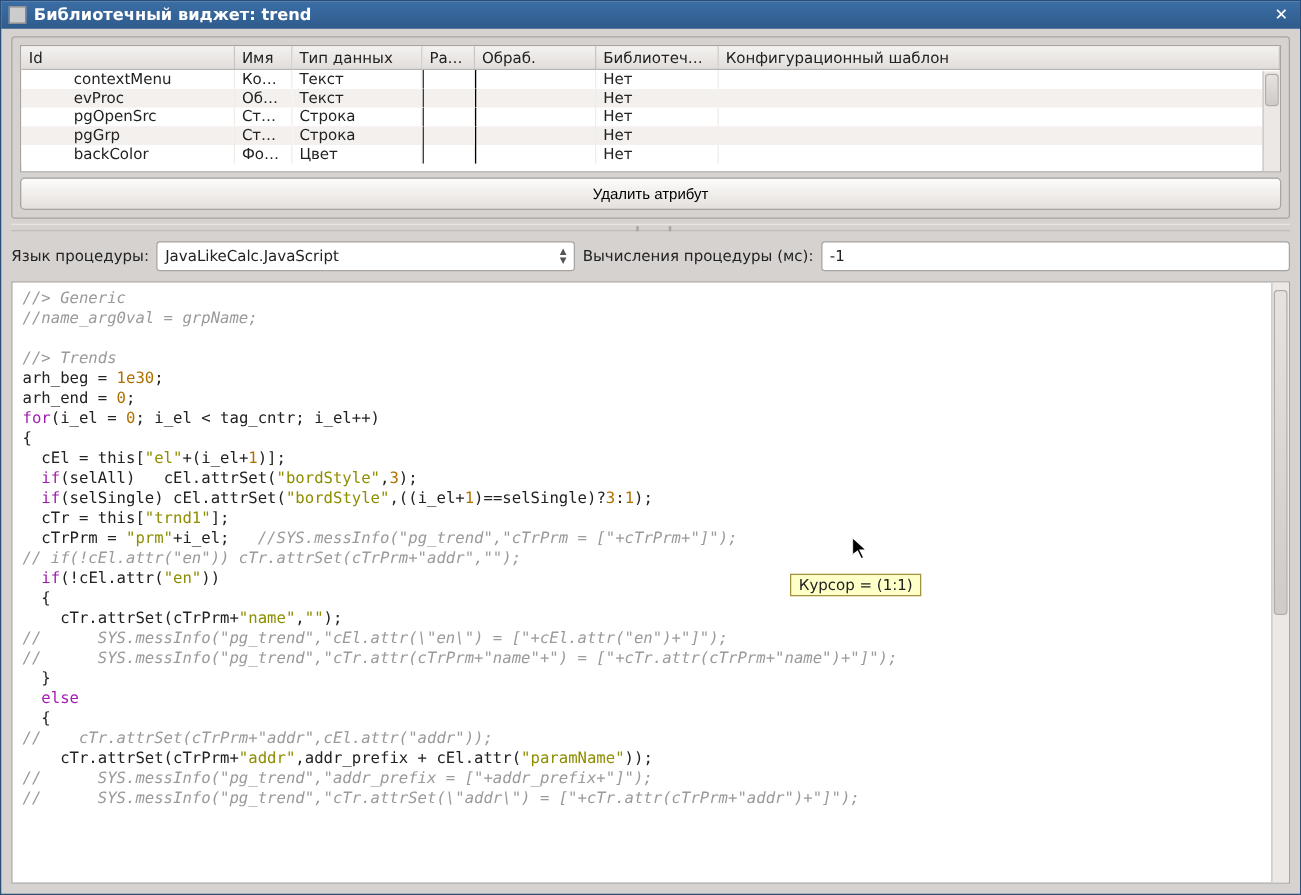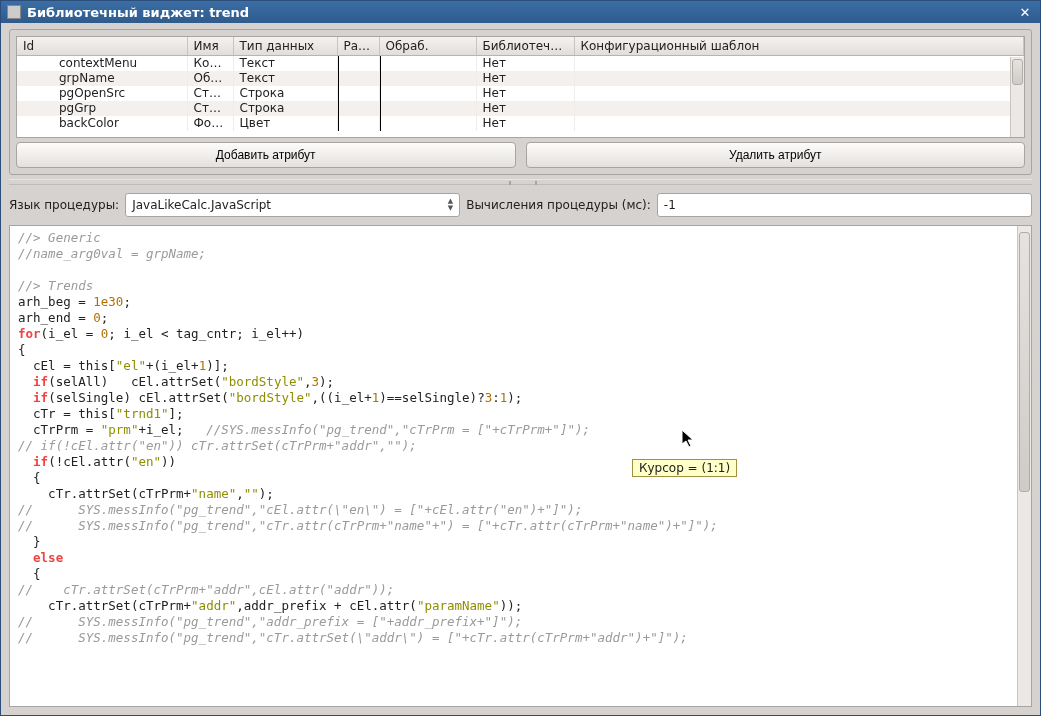--- a/index.html
+++ b/index.html
@@ -215,21 +215,21 @@
     position: absolute;
     left: 0; top: 0; right: 14px; bottom: 0;
     padding: 4px 8px;
     font-family: "DejaVu Sans Mono", monospace;
     font-size: 12.5px;
     line-height: 16px;
     white-space: pre;
     color: #222;
   }
   .editor .cm { color: #9a9a9a; font-style: italic; }
-  .editor .kw { color: #ef4444; font-weight: bold; }
+  .editor .kw { color: #a21caf; font-weight: normal; }
   .editor .nm { color: #b07000; }
   .editor .st { color: #8e8e00; }
   .editor-scroll {
     position: absolute;
     top: 0; right: 0; bottom: 0;
     width: 14px;
     background: #ece8e5;
     border-left: 1px solid #c8c4c1;
   }
   .editor-scroll .thumb {
@@ -305,21 +305,21 @@
                 <td class="col-work" style="position: relative;">
                   <span style="position: absolute; left: 0px; top: 0px; bottom: 0px; width: 1px; background: rgb(0, 0, 0);"></span>
                 </td>
                 <td class="col-proc" style="position: relative;">
                   <span style="position: absolute; left: 0px; top: 0px; bottom: 0px; width: 1px; background: rgb(0, 0, 0);"></span>
                 </td>
                 <td class="col-conf">Нет</td>
                 <td class="col-cfgt"></td>
               </tr>
               <tr>
-                <td class="col-id" style="padding-left: 42px;">grpName</td>
+                <td class="col-id" style="padding-left: 42px;">evProc</td>
                 <td class="col-name">Обра...</td>
                 <td class="col-type">Текст</td>
                 <td class="col-work" style="position: relative;">
                   <span style="position: absolute; left: 0px; top: 0px; bottom: 0px; width: 1px; background: rgb(0, 0, 0);"></span>
                 </td>
                 <td class="col-proc" style="position: relative;">
                   <span style="position: absolute; left: 0px; top: 0px; bottom: 0px; width: 1px; background: rgb(0, 0, 0);"></span>
                 </td>
                 <td class="col-conf">Нет</td>
                 <td class="col-cfgt"></td>
@@ -363,21 +363,20 @@
                 <td class="col-conf">Нет</td>
                 <td class="col-cfgt"></td>
               </tr>
             </tbody>
         </table>
         <div class="vscroll">
           <div class="thumb"></div>
         </div>
       </div>
       <div class="btnrow">
-        <button>Добавить атрибут</button>
         <button>Удалить атрибут</button>
       </div>
     </div>
 
     <div class="hsplit"></div>
 
     <div class="procline">
       <label>Язык процедуры:</label>
       <div class="combo">
         <span>JavaLikeCalc.JavaScript</span>

